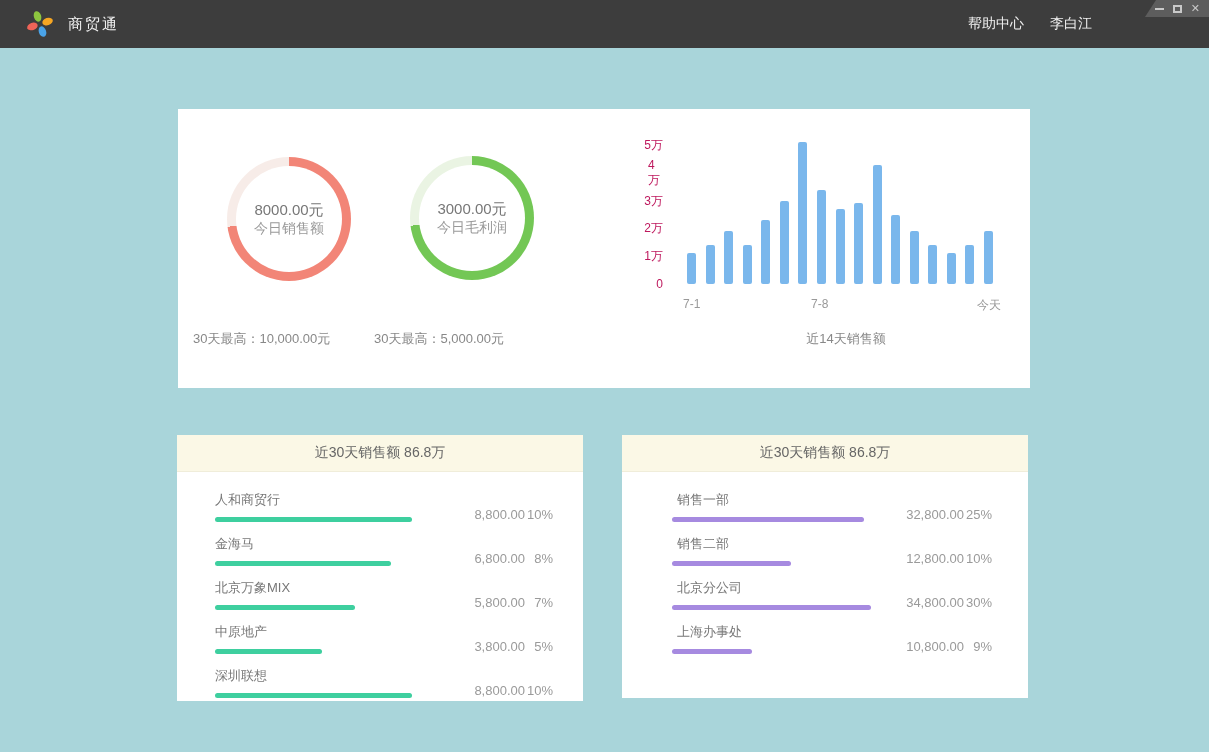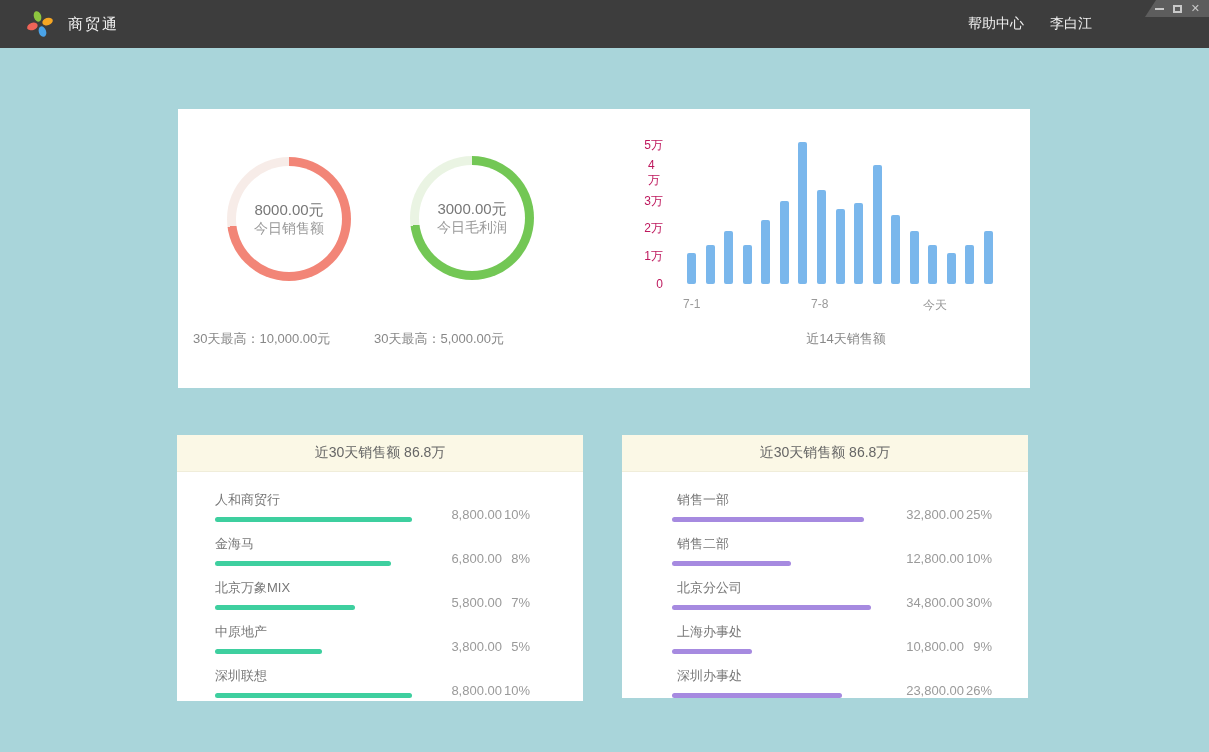--- a/index.html
+++ b/index.html
@@ -41,30 +41,30 @@
   .gauge-footnote { position:absolute; top:221px; width:200px; text-align:left; font-size:13px; color:#888; }
   .fn-1 { left:15px; }
   .fn-2 { left:196px; }
 
   
   .y-axis { position:absolute; left:450px; top:34px; width:35px; height:141px; }
   .ytick { position:absolute; right:0; transform:translateY(50%); font-size:12px; color:#be185d; }
   .plot { position:absolute; left:509px; top:34px; width:306px; height:141px;
     display:flex; align-items:flex-end; justify-content:space-between; }
   .chart-bar { width:9px; border-radius:2px; }
-  .x-axis { position:absolute; left:509px; top:188px; width:252px; height:16px; }
+  .x-axis { position:absolute; left:509px; top:188px; width:306px; height:16px; }
   .xtick { position:absolute; font-size:12px; color:#999; }
   .chart-caption { position:absolute; left:515px; top:221px; width:306px; text-align:center;
     font-size:13px; color:#888; }
 
   
   .panel-header { height:37px; background:#fbf8e6; border-bottom:1px solid #f0edda;
     display:flex; align-items:center; justify-content:center; font-size:14px; color:#666; }
   .panel-rows { padding-top:19px; }
-  .card-left .panel-rows { padding-left:38px; padding-right:53px; }
+  .card-left .panel-rows { padding-left:38px; padding-right:30px; }
   .card-right .panel-rows { padding-left:50px; padding-right:36px; }
   .panel-row { display:flex; justify-content:space-between; align-items:flex-end; margin-bottom:13px; }
   .row-left { display:flex; flex-direction:column; }
   .row-name { font-size:13px; color:#777; margin-bottom:8px; }
   .card-right .row-name { margin-left:5px; }
   .row-bar-fill { height:5px; border-radius:3px; }
   .row-right { display:flex; align-items:flex-end; font-size:13px; color:#9a9a9a; padding-bottom:0; }
   .row-value { text-align:right; }
   .row-pct { min-width:28px; text-align:right; }
 </style>
@@ -251,24 +251,14 @@
     <div class="row-left">
       <div class="row-name">上海办事处</div>
       <div class="row-bar-fill" style="width: 80px; background: rgb(166, 138, 224);"></div>
     </div>
     <div class="row-right">
       <span class="row-value">10,800.00</span>
       <span class="row-pct">9%</span>
     </div>
   </div>
 
-  <div class="panel-row">
-    <div class="row-left">
-      <div class="row-name">深圳办事处</div>
-      <div class="row-bar-fill" style="width: 170px; background: rgb(166, 138, 224);"></div>
-    </div>
-    <div class="row-right">
-      <span class="row-value">23,800.00</span>
-      <span class="row-pct">26%</span>
-    </div>
-  </div>
 </div>
 </div>
 
 </body></html>

